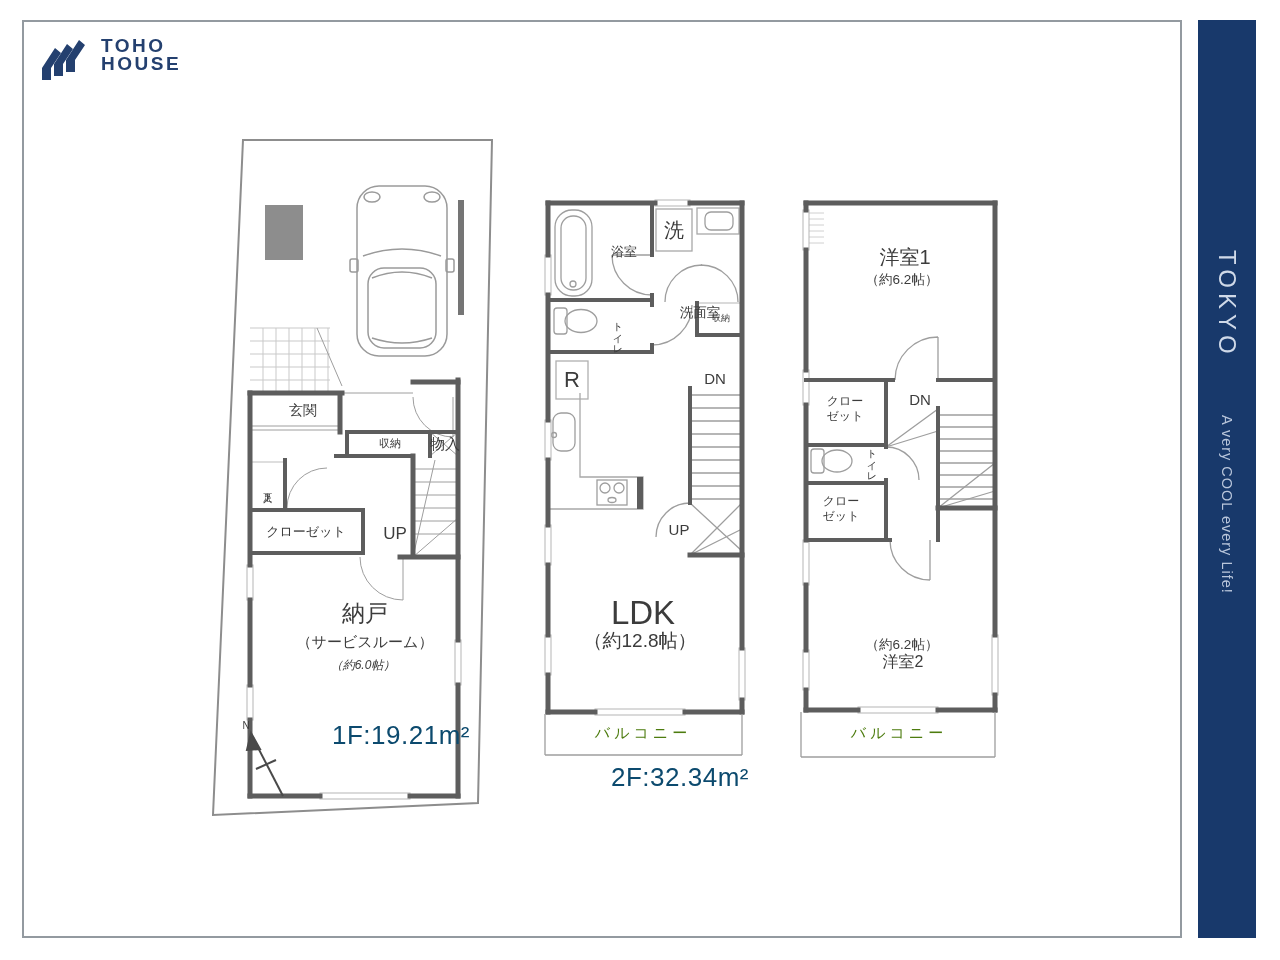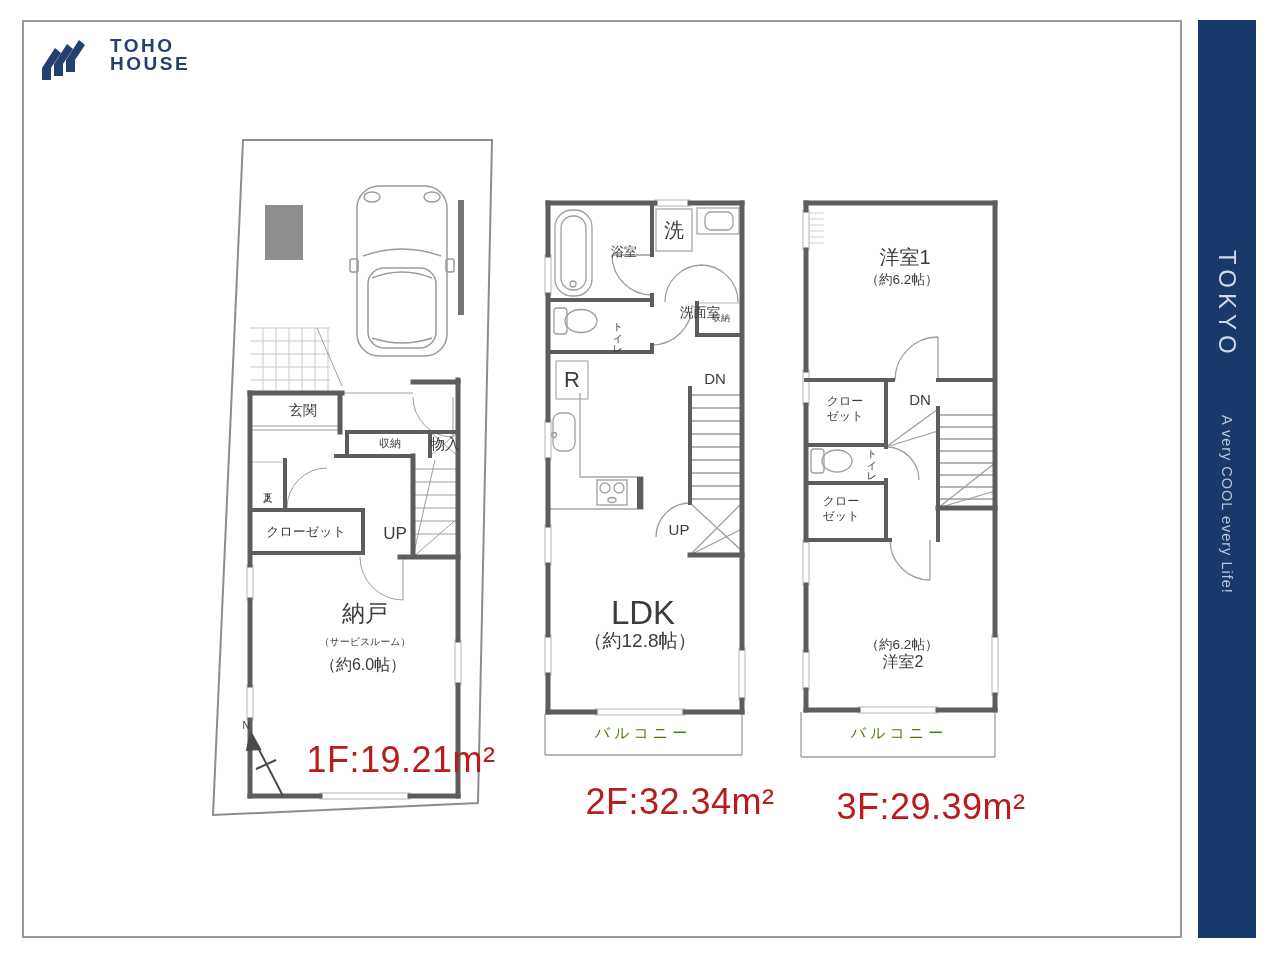--- a/index.html
+++ b/index.html
@@ -5,38 +5,38 @@
   html,body{margin:0;padding:0;}
   body{
     width:1280px;height:960px;position:relative;background:#ffffff;
     font-family:"Liberation Sans", sans-serif;overflow:hidden;
   }
   .frame{
     position:absolute;left:22px;top:20px;width:1160px;height:918px;
     box-sizing:border-box;border:2px solid #939aa0;background:#fff;
   }
   
-  .logo{position:absolute;left:40px;top:34px;display:flex;align-items:flex-start;gap:18px;}
+  .logo{position:absolute;left:40px;top:34px;display:flex;align-items:flex-start;gap:9px;}
   .logo-text{display:flex;flex-direction:column;line-height:18px;margin-top:3px;}
   .logo-text span{font-weight:bold;font-size:19px;letter-spacing:2.5px;color:#24406f;}
   
   .sidebar{
     position:absolute;left:1198px;top:20px;width:58px;height:918px;background:#18396b;
     display:flex;flex-direction:column;align-items:center;
   }
   .v{writing-mode:vertical-rl;}
   .sb-title{margin-top:230px;font-size:24px;letter-spacing:5px;color:#cfd9e8;}
   .sb-tag{margin-top:56px;font-size:14.5px;letter-spacing:1px;color:#b9c6db;}
   
   .plan{position:absolute;}
   .plan svg{position:absolute;left:0;top:0;}
   .l{position:absolute;transform:translate(-50%,-50%);white-space:nowrap;
      color:#3c3c3c;text-align:center;line-height:1.25;}
   .wrap{white-space:normal;width:46px;}
-  .area{font-size:36px;color:#b91c1c;letter-spacing:0.5px;margin-top:24px;}
+  .area{font-size:26px;color:#0c4a6e;letter-spacing:0.5px;}
   .balc{letter-spacing:4px;color:#4d7c0f;}
 </style>
 </head>
 <body>
 
 <div class="frame"></div>
 
 <div class="logo">
   <svg width="52" height="50" viewBox="0 0 52 50">
     <g fill="#24406f">
@@ -117,22 +117,22 @@
       <line x1="51" y1="641" x2="71" y2="632"></line>
     </g>
   </svg>
   <div class="l" style="left:92px;top:283px;font-size:14px;margin-left:6px;">玄関</div>
   <div class="l" style="left:185px;top:316px;font-size:11px;">収納</div>
   <div class="l" style="left:240px;top:316px;font-size:15px;">物入</div>
   <div class="l v" style="left:62px;top:358px;font-size:9px;">下足入</div>
   <div class="l" style="left:101px;top:404px;font-size:13px;">クローゼット</div>
   <div class="l" style="left:190px;top:406px;font-size:17px;">UP</div>
   <div class="l" style="left:160px;top:485px;font-size:23px;">納戸</div>
-  <div class="l" style="left:160px;top:514px;font-size:10px;text-align:center;">（サービスルーム）</div>
-  <div class="l" style="left:158px;top:537px;font-size:16px;">（約6.0帖）</div>
+  <div class="l" style="left:160px;top:514px;font-size:15px;text-align:center;">（サービスルーム）</div>
+  <div class="l" style="left:158px;top:537px;font-size:12px;font-style:italic;">（約6.0帖）</div>
   <div class="l" style="left:41px;top:598px;font-size:10px;">N</div>
   <div class="l area" style="left:196px;top:607px;">1F:19.21m²</div>
 </div>
 
 <div class="plan" style="left:540px;top:195px;width:210px;height:600px;">
   <svg width="210" height="600" viewBox="0 0 210 600">
 
     <g stroke="#9e9e9e" fill="none" stroke-width="1.3">
       <rect x="15" y="15" width="37" height="86" rx="17"></rect>
       <rect x="21" y="21" width="25" height="74" rx="12"></rect>
@@ -246,19 +246,18 @@
   </svg>
   <div class="l" style="left:107px;top:62px;font-size:20px;">洋室1</div>
   <div class="l" style="left:104px;top:85px;font-size:13.5px;">（約6.2帖）</div>
   <div class="l wrap" style="left:47px;top:214px;font-size:12px;">クローゼット</div>
   <div class="l" style="left:122px;top:205px;font-size:15px;">DN</div>
   <div class="l v" style="left:73px;top:264px;font-size:10px;">トイレ</div>
   <div class="l wrap" style="left:43px;top:314px;font-size:12px;">クローゼット</div>
   <div class="l" style="left:105px;top:427px;font-size:16px;margin-top:40px;">洋室2</div>
   <div class="l" style="left:104px;top:450px;font-size:13.5px;">（約6.2帖）</div>
   <div class="l balc" style="left:101px;top:538px;font-size:15px;">バルコニー</div>
-  <div class="l area" style="left:133px;top:587px;">3F:29.39m²</div>
 </div>
 
 <div class="sidebar">
   <div class="v sb-title">TOKYO</div>
   <div class="v sb-tag">A very COOL every Life!</div>
 </div>
 
 </body></html>

